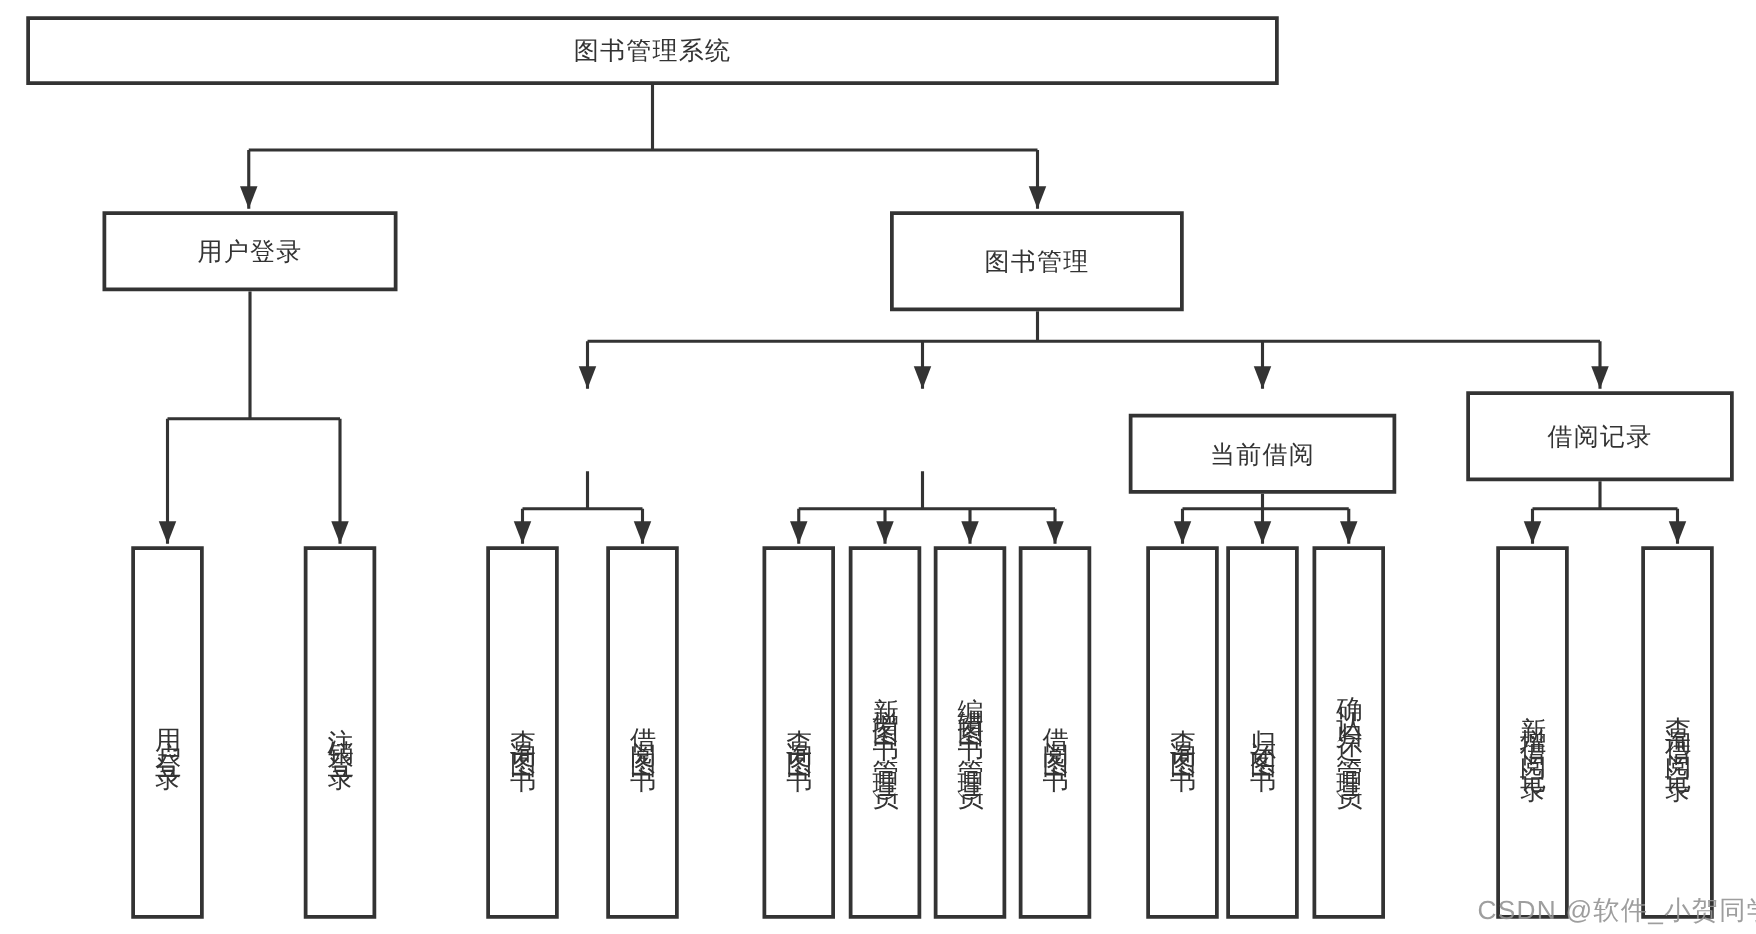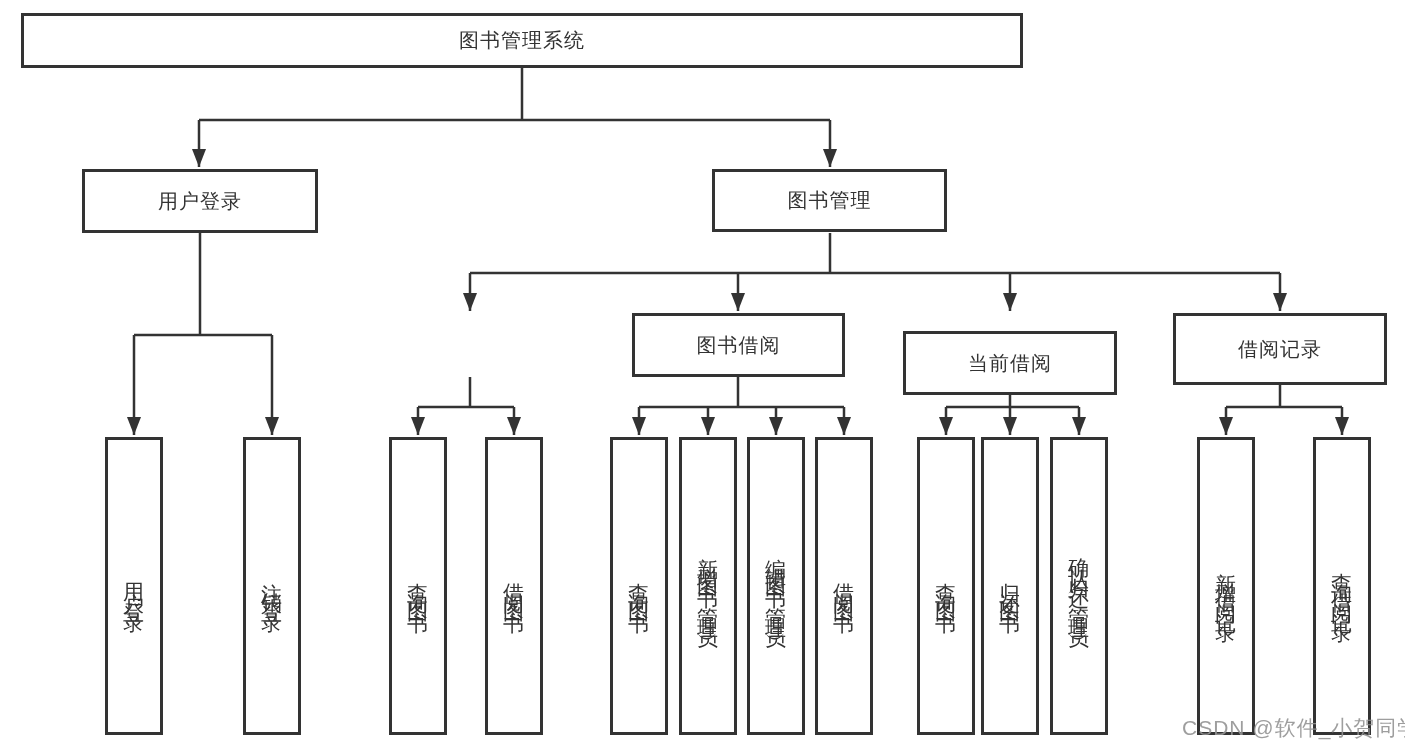--- a/index.html
+++ b/index.html
@@ -32,21 +32,21 @@
     text-orientation: mixed;
     font-size: 21px;
     letter-spacing: 10px;
     line-height: 1;
     white-space: nowrap;
   }
   
   #n-root            { left: 21px;   top: 13px;  width: 1002px; height: 55px; }
   
   #n-user-login      { left: 82px;   top: 169px; width: 236px;  height: 64px; }
-  #n-book-mgmt       { left: 712px;  top: 169px; width: 235px;  height: 63px; }
+  #n-book-mgmt       { left: 712px;  top: 169px; width: 235px;  height: 80px; }
   
   #n-new-book        { left: 362px;  top: 313px; width: 216px;  height: 64px; }
   #n-book-borrow     { left: 632px;  top: 313px; width: 213px;  height: 64px; }
   #n-current-borrow  { left: 903px;  top: 331px; width: 214px;  height: 64px; }
   #n-borrow-records  { left: 1173px; top: 313px; width: 214px;  height: 72px; }
   
   .leaf { top: 437px; width: 58px; height: 298px; }
   #n-ul-login    { left: 105px; }
   #n-ul-logout   { left: 243px; }
   #n-nb-query    { left: 389px; }
@@ -121,23 +121,20 @@
     <span>图书管理系统</span>
   </div>
 
   <div class="node hbox" id="n-user-login">
     <span>用户登录</span>
   </div>
   <div class="node hbox" id="n-book-mgmt">
     <span>图书管理</span>
   </div>
 
-  <div class="node hbox" id="n-book-borrow">
-    <span>图书借阅</span>
-  </div>
   <div class="node hbox" id="n-current-borrow">
     <span>当前借阅</span>
   </div>
   <div class="node hbox" id="n-borrow-records">
     <span>借阅记录</span>
   </div>
 
   <div class="node vbox leaf" id="n-ul-login">
     <span class="vtext">用户登录</span>
   </div>

